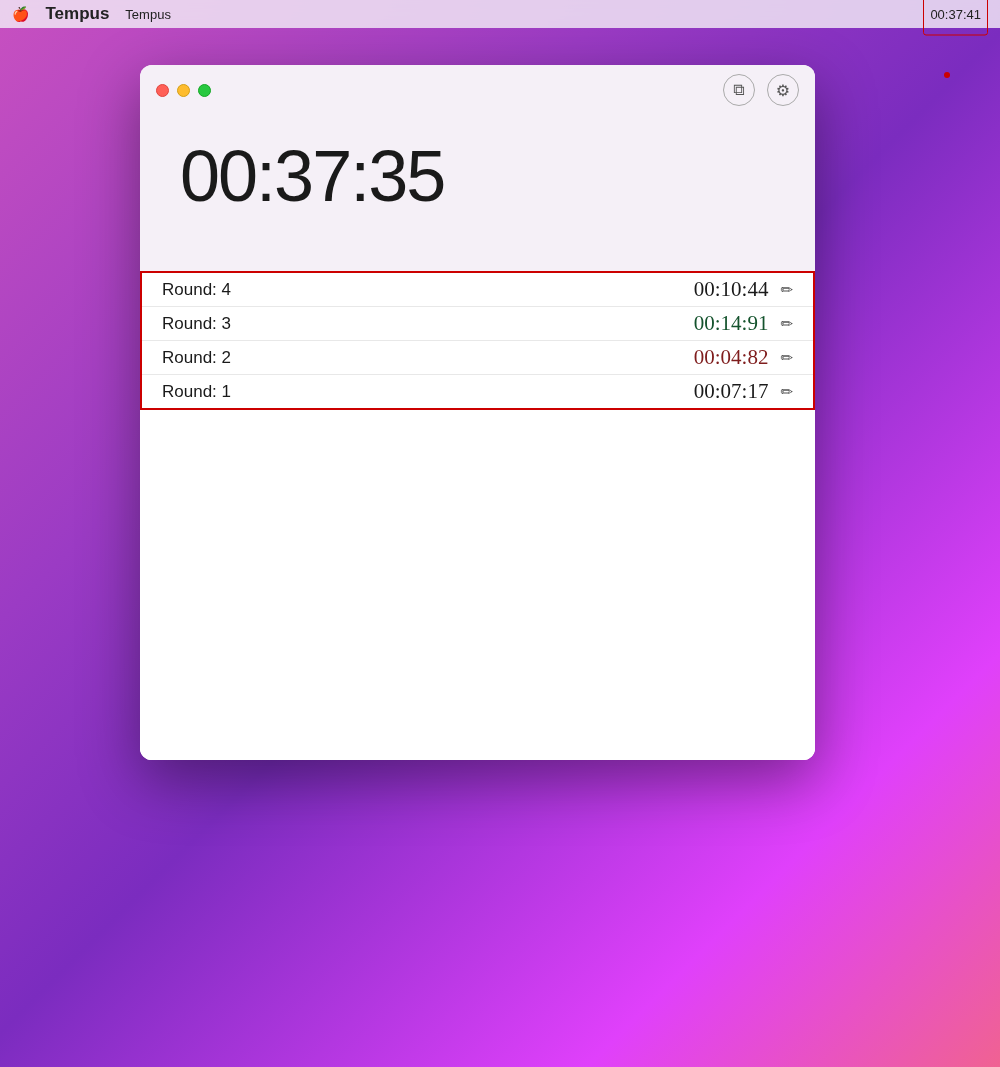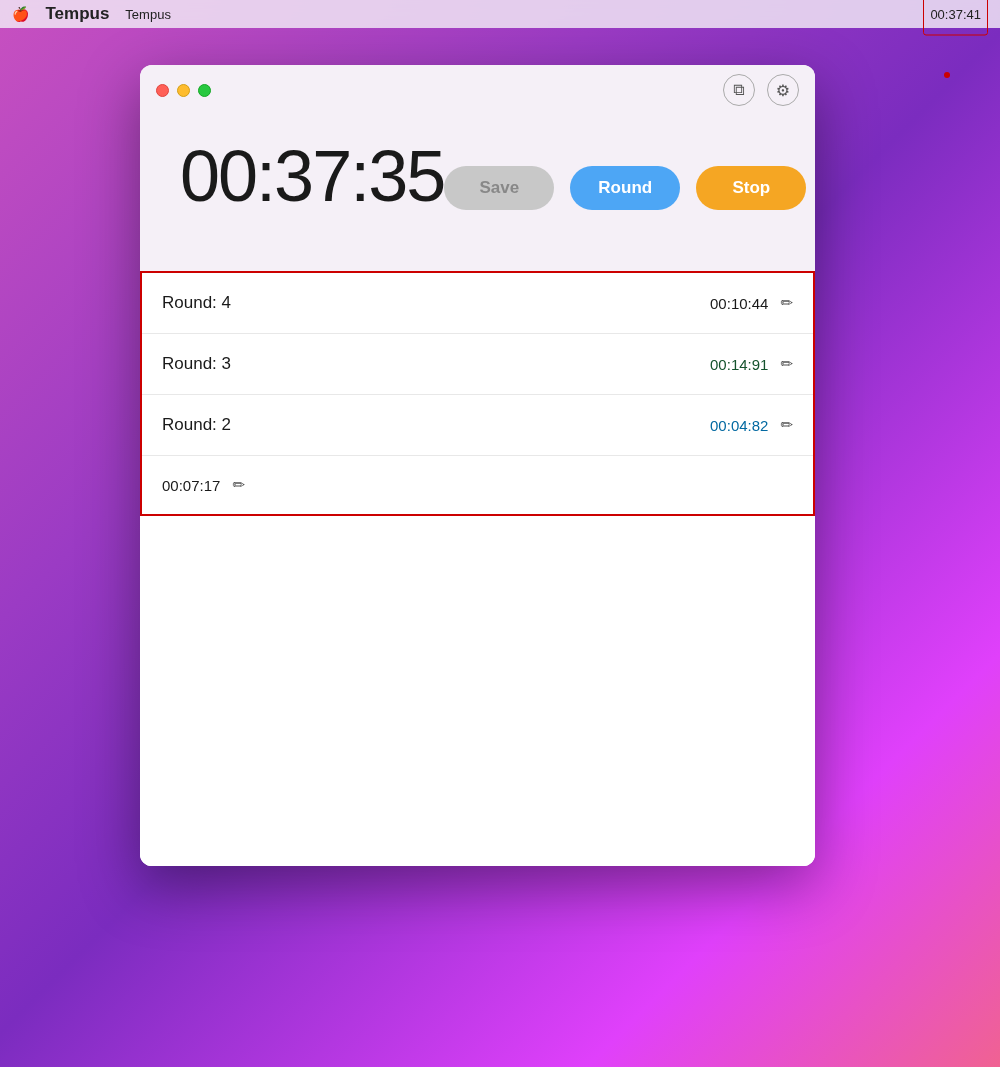--- a/index.html
+++ b/index.html
@@ -199,43 +199,44 @@
     
     .rounds-section {
       background: white;
       border: 2px solid #cc0000;
       margin: 0 0 0 0;
     }
 
     .round-item {
       display: flex;
       align-items: center;
-      padding: 20px 20px;
+      padding: 4px 20px;
       border-bottom: 1px solid #e8e8e8;
     }
 
     .round-item:last-child {
       border-bottom: none;
     }
 
     .round-label {
       font-size: 17px;
       color: #1a1a1a;
       flex: 1;
     }
 
     .round-time {
-      font-size: 15px;
+      font-size: 21px;
       font-variant-numeric: tabular-nums;
       margin-right: 12px;
+      font-family: Liberation Serif, serif;
     }
 
     .round-time.normal { color: #1a1a1a; }
     .round-time.orange { color: #14532d; }
-    .round-time.green { color: #0369a1; }
+    .round-time.green { color: #7f1d1d; }
 
     .edit-icon {
       font-size: 15px;
       color: #555;
       cursor: pointer;
     }
 
     
     .white-area {
       background: white;
@@ -275,25 +276,20 @@
         <span>⧉</span>
       </button>
       <button class="icon-btn">
         <span>⚙</span>
       </button>
     </div>
   </div>
 
   <div class="timer-section">
     <div class="timer-display">00:37:35</div>
-    <div class="buttons-row">
-      <button class="btn btn-save">Save</button>
-      <button class="btn btn-round">Round</button>
-      <button class="btn btn-stop">Stop</button>
-    </div>
   </div>
 
   <div class="window-content">
     <div class="rounds-section">
 
     <div class="round-item">
           <span class="round-label">Round: 4</span>
           <span class="round-time normal">00:10:44</span>
           <span class="edit-icon">✏</span>
         </div>
@@ -301,19 +297,20 @@
           <span class="round-label">Round: 3</span>
           <span class="round-time orange">00:14:91</span>
           <span class="edit-icon">✏</span>
         </div>
         <div class="round-item">
           <span class="round-label">Round: 2</span>
           <span class="round-time green">00:04:82</span>
           <span class="edit-icon">✏</span>
         </div>
         <div class="round-item">
+          <span class="round-label">Round: 1</span>
           <span class="round-time normal">00:07:17</span>
           <span class="edit-icon">✏</span>
         </div>
       </div>
     <div class="white-area"></div>
   </div>
 </div>
 
 </body></html>

